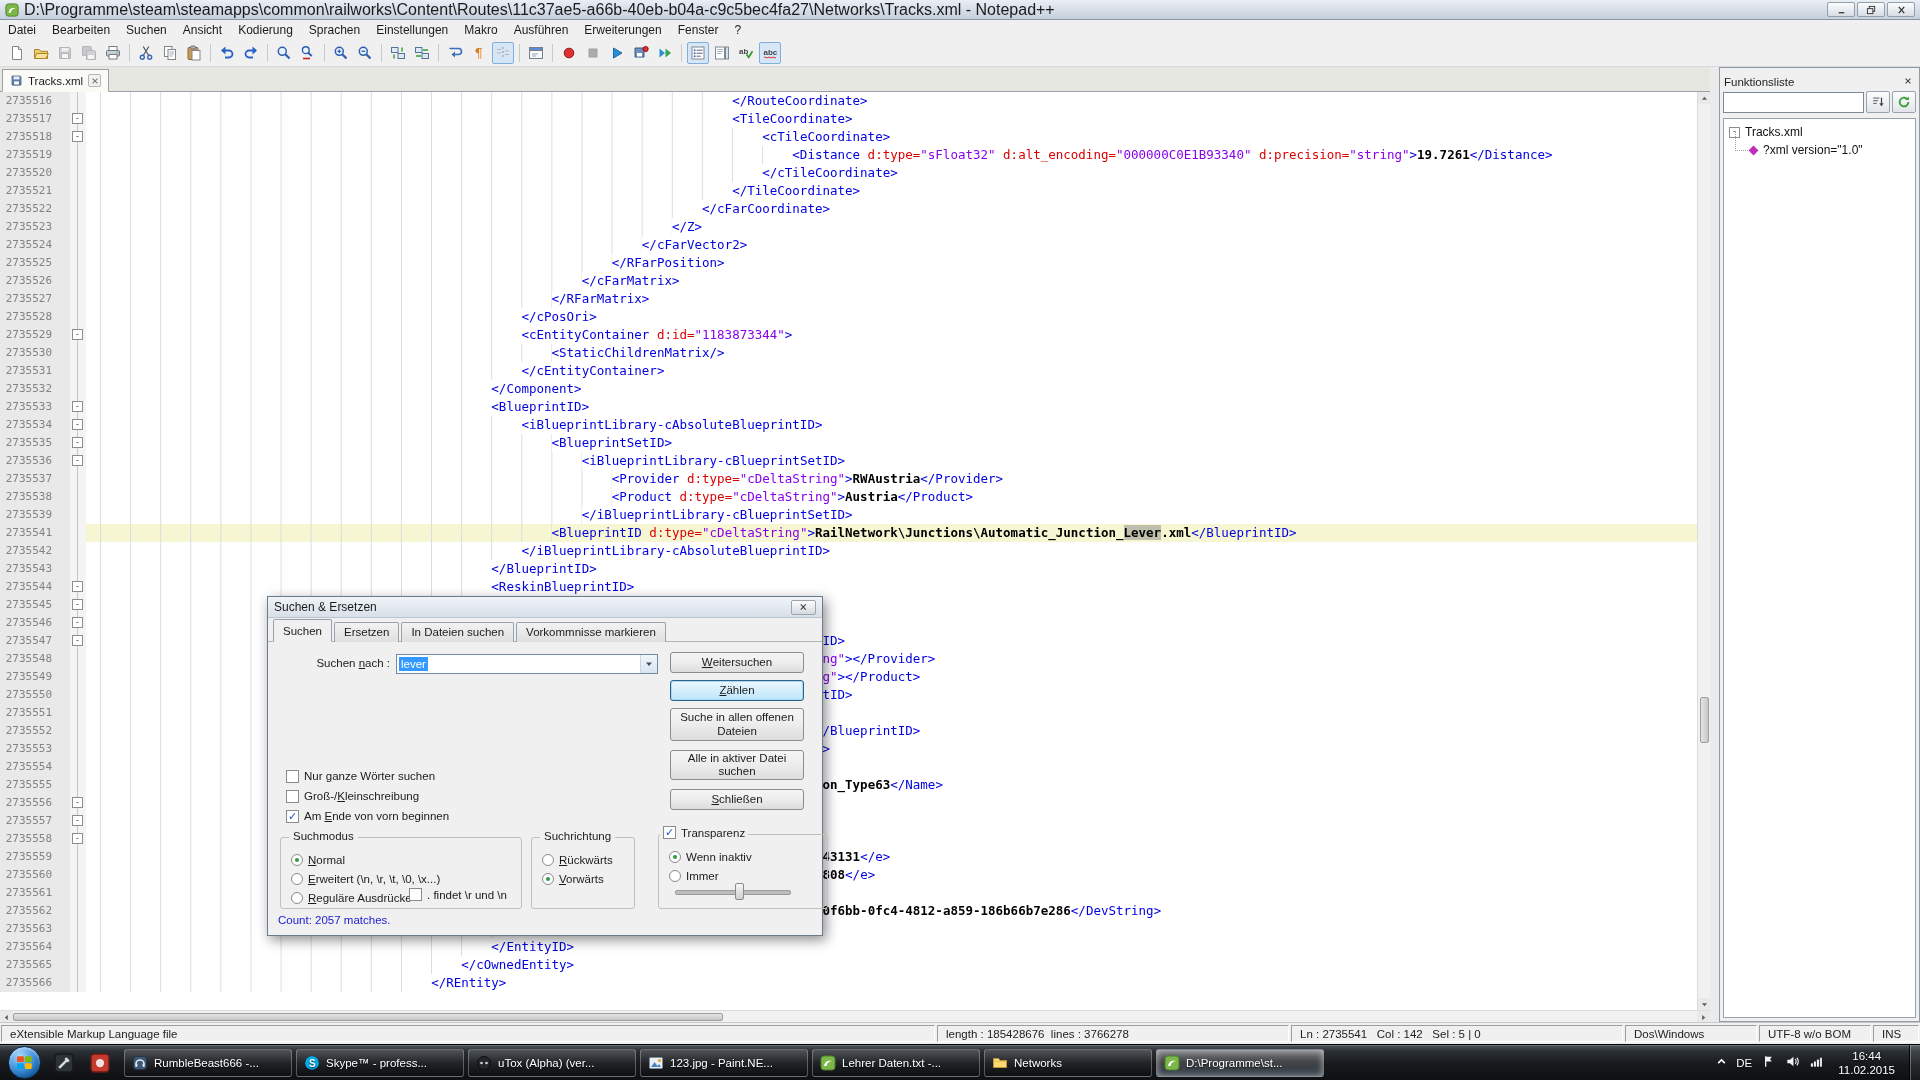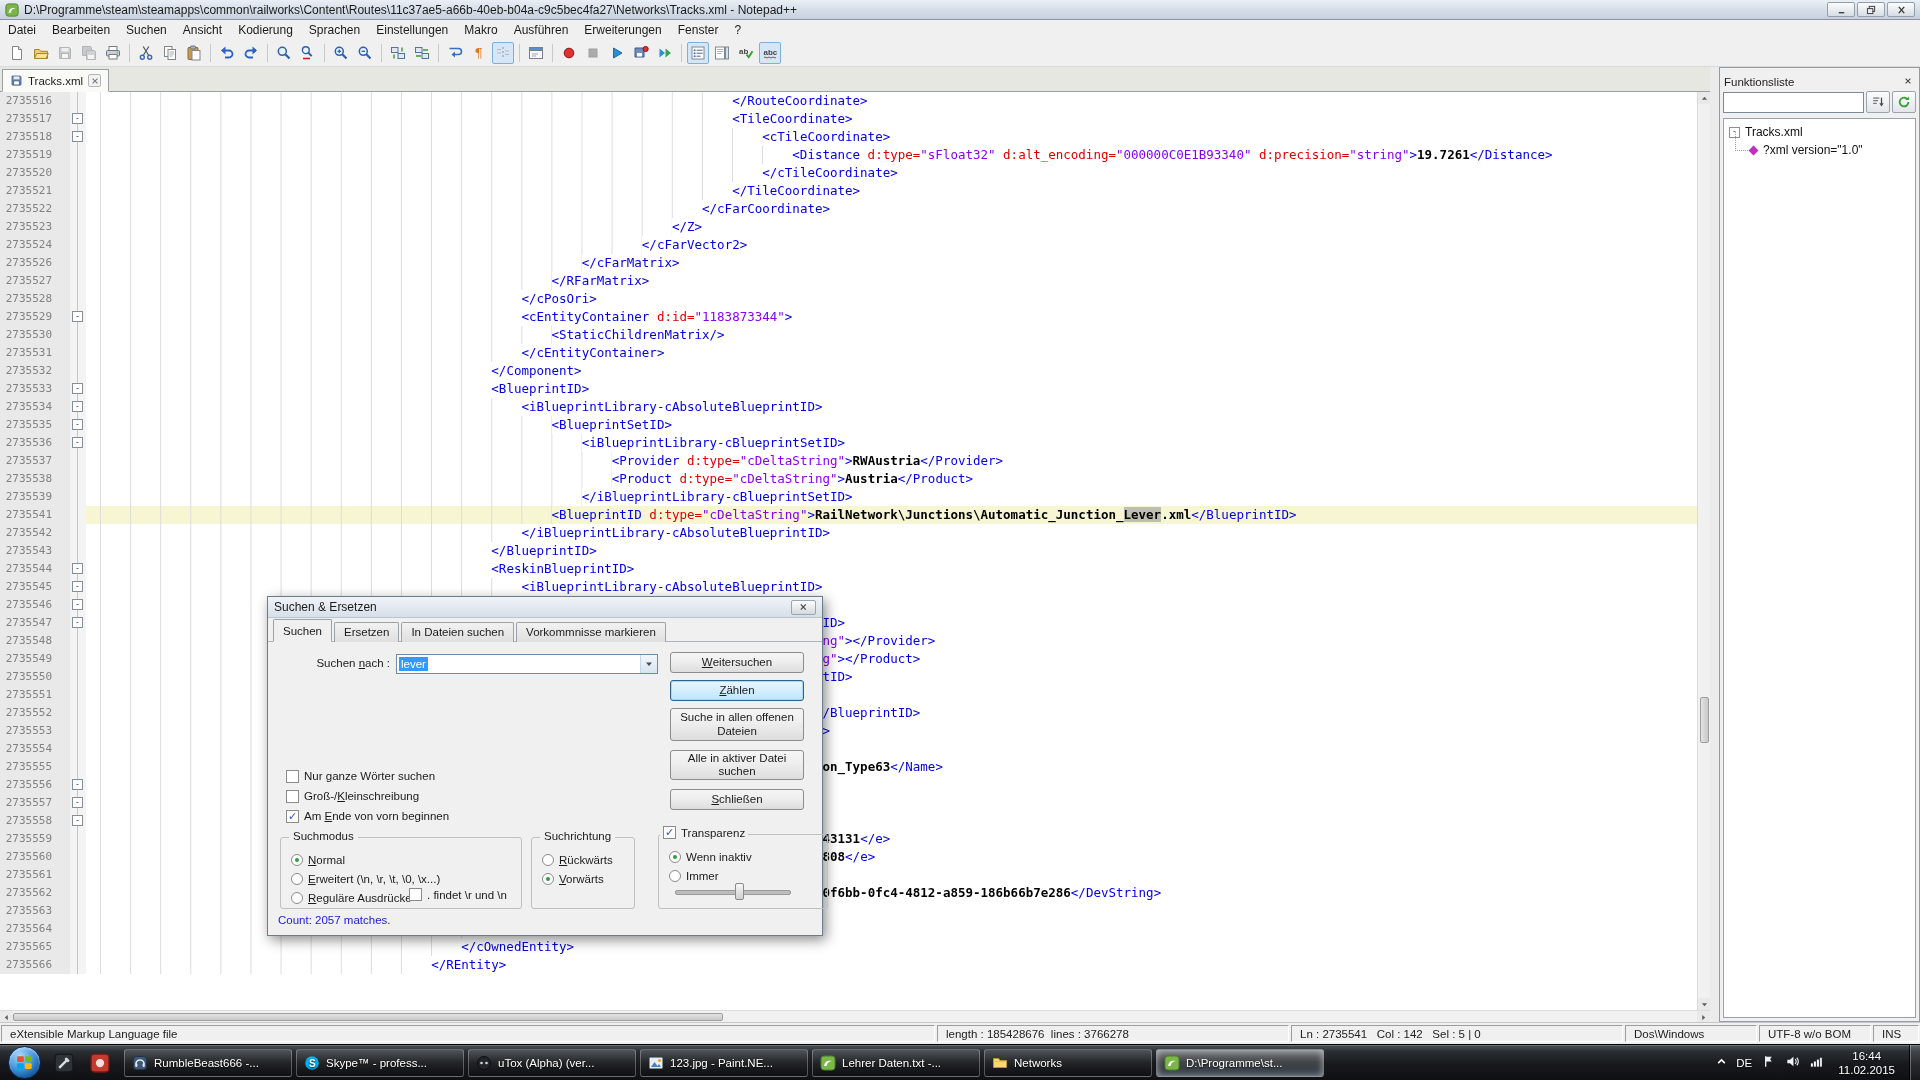--- a/index.html
+++ b/index.html
@@ -1,20 +1,20 @@
 <!DOCTYPE html>
 <html><head>
 <meta charset="utf-8">
 <style>
   *{margin:0;padding:0;box-sizing:border-box}
   html,body{width:1920px;height:1080px;overflow:hidden;font-family:"Liberation Sans",sans-serif;background:#000}
   #app{position:relative;width:1920px;height:1080px;background:#f0f0f0;overflow:hidden}
 
   
-  #titlebar{position:absolute;left:0;top:0;width:1920px;height:20px;background:linear-gradient(#eaeff5,#d5dde7 55%,#c6d0dc);border-bottom:1px solid #8796a5;display:flex;align-items:center;padding:0 5px;font-size:12px;color:#1b1b1b}
+  #titlebar{position:absolute;left:0;top:0;width:1920px;height:20px;background:linear-gradient(#eaeff5,#d5dde7 55%,#c6d0dc);border-bottom:1px solid #8796a5;display:flex;align-items:center;padding:0 5px;font-size:16px;color:#1b1b1b}
   .appico{width:14px;height:14px;margin-right:5px}
   .capbtns{margin-left:auto;display:flex;gap:2px}
   .capbtn{width:28px;height:15px;border:1px solid #93a0ac;border-radius:2px;background:linear-gradient(#fbfcfd,#d7dde4);display:flex;align-items:center;justify-content:center}
   .capbtn svg{width:11px;height:10px}
 
   
   #menubar{position:absolute;left:0;top:20px;width:1920px;height:20px;background:#f0f0f0;display:flex;align-items:center;font-size:12px;color:#1b1b1b}
   .mitem{padding:2px 8px;cursor:default}
   #toolbar{position:absolute;left:0;top:40px;width:1920px;height:27px;background:#f0f0f0;border-bottom:1px solid #dadada;display:flex;align-items:center;padding-left:5px}
   .tbtn{width:22px;height:22px;margin:0 1px;border:1px solid transparent;border-radius:2px;display:flex;align-items:center;justify-content:center}
@@ -623,20 +623,28 @@
           </span>
           <span class="etext"><span class="ind" style="width:76ch"></span><span class="t">&lt;/Z&gt;</span></span>
         </div>
         <div class="eline">
           <span class="ln">2735524</span>
           <span class="bm"></span>
           <span class="fm">
             <span class="vl"></span>
           </span>
           <span class="etext"><span class="ind" style="width:72ch"></span><span class="t">&lt;/cFarVector2&gt;</span></span>
+        </div>
+        <div class="eline">
+          <span class="ln">2735525</span>
+          <span class="bm"></span>
+          <span class="fm">
+            <span class="vl"></span>
+          </span>
+          <span class="etext"><span class="ind" style="width:68ch"></span><span class="t">&lt;/RFarPosition&gt;</span></span>
         </div>
         <div class="eline">
           <span class="ln">2735526</span>
           <span class="bm"></span>
           <span class="fm">
             <span class="vl"></span>
           </span>
           <span class="etext"><span class="ind" style="width:64ch"></span><span class="t">&lt;/cFarMatrix&gt;</span></span>
         </div>
         <div class="eline">

